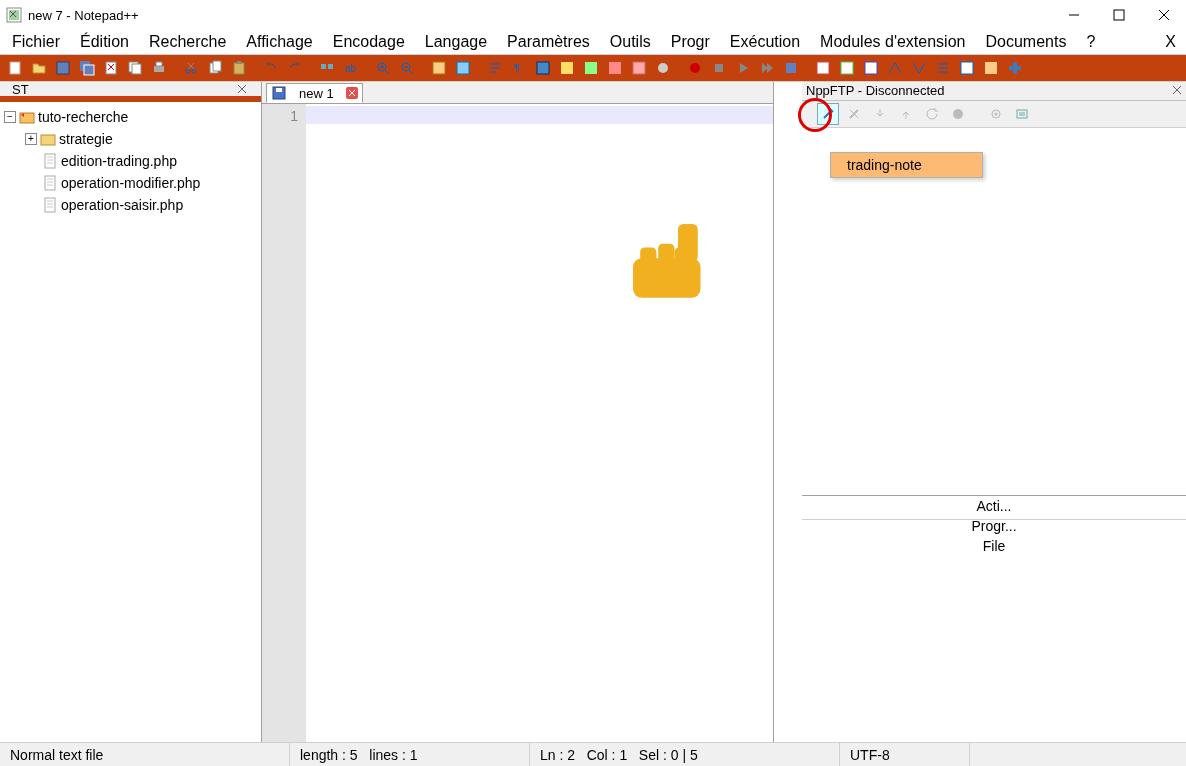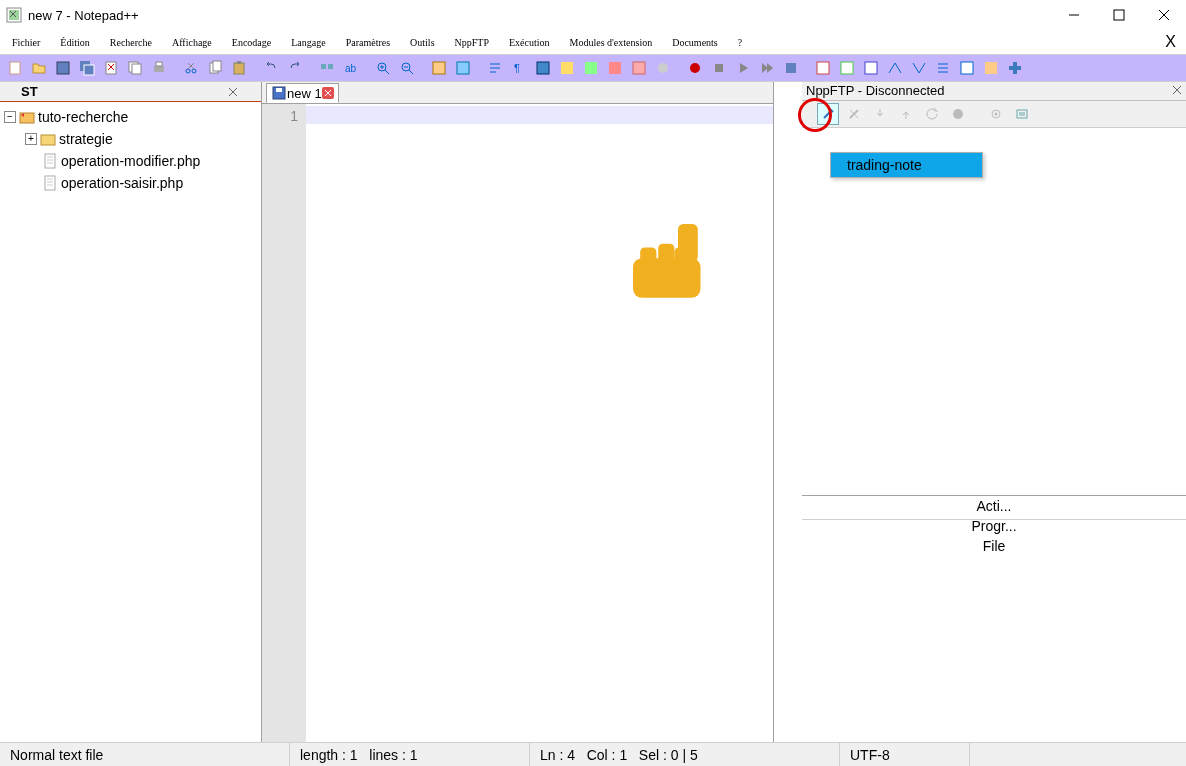--- a/index.html
+++ b/index.html
@@ -7,58 +7,58 @@
 
 
 .titlebar { height: 30px; display: flex; align-items: center; padding-left: 6px; background: #fff; }
 .app-icon { width: 16px; height: 16px; margin-right: 6px; display:inline-flex; }
 .title-text { flex: 1; font-size: 13px; }
 .win-controls { display: flex; }
 .win-btn { width: 45px; height: 30px; display: flex; align-items: center; justify-content: center; }
 
 
 .menubar { height: 24px; display: flex; align-items: center; padding-left: 4px; gap: 4px; }
-.menu-item { padding: 2px 8px; font-size: 10px; font-family: Liberation Serif, serif; }
-
-
-.toolbar { height: 28px; background: #c4b5fd; border-top: 1px solid #d0d0d0; border-bottom: 1px solid #d0d0d0; display: flex; align-items: center; padding: 2px 4px; gap: 2px; }
+.menu-item { padding: 2px 8px; font-size: 16px; }
+
+
+.toolbar { height: 28px; background: #c2410c; border-top: 1px solid #d0d0d0; border-bottom: 1px solid #d0d0d0; display: flex; align-items: center; padding: 2px 4px; gap: 2px; }
 .tb-btn { width: 22px; height: 22px; display: flex; align-items: center; justify-content: center; }
 .tb-sep { width: 6px; }
 
 
 .main { display: flex; height: calc(100% - 30px - 24px - 28px - 24px); }
 
 
 .sidebar { width: 262px; border-right: 1px solid #a0a0a0; display: flex; flex-direction: column; }
-.sidebar-header { height: 20px; background: #f0f0f0; border-bottom: 1px solid #c2410c; display: flex; align-items: center; padding: 0 21px; font-size: 13px; font-weight: bold; }
+.sidebar-header { height: 20px; background: #f0f0f0; border-bottom: 6px solid #c2410c; display: flex; align-items: center; padding: 0 12px; font-size: 13px; }
 .sidebar-header .closex { margin-left: auto; width:14px; height:14px; display:flex; align-items:center; justify-content:center; }
 .tree { flex: 1; padding: 4px 4px; overflow: auto; }
 .tree-row { display: flex; align-items: center; height: 22px; gap: 3px; font-size: 14px; }
 .tree-indent { width: 18px; display: inline-block; }
 .expander { width: 12px; height: 12px; border: 1px solid #888; display:inline-flex; align-items:center; justify-content:center; font-size:10px; line-height:1; background:#fff; }
 .tree-icon { width: 16px; height: 16px; display:inline-flex; }
 
 
 .editor-area { flex: 1; display: flex; flex-direction: column; border-right: 1px solid #a0a0a0; position: relative; }
 .editor-tabs-strip { height: 22px; background: #f0f0f0; display:flex; align-items:flex-end; border-bottom:1px solid #a0a0a0; padding-left:4px; }
-.editor-tab { height: 20px; background: #fff; border: 1px solid #a0a0a0; border-bottom: 1px solid #fff; display: flex; align-items: center; padding: 0 4px; gap: 0; font-size: 13px; }
+.editor-tab { height: 20px; background: #fff; border: 1px solid #a0a0a0; border-bottom: 1px solid #fff; display: flex; align-items: center; padding: 0 4px; gap: 12px; font-size: 13px; }
 .close-tab { width:12px; height:12px; background:#e05050; border-radius:2px; display:inline-flex; align-items:center; justify-content:center; }
 .editor-body { flex:1; display:flex; }
 .gutter { width: 44px; background: #e4e4e4; text-align: right; color: #888; padding: 4px 8px 0 0; font-family: Consolas, monospace; font-size: 14px; }
 .text-zone { flex:1; background:#fff; position:relative; }
 .current-line { position:absolute; left:0; right:0; top:2px; height:18px; background:#e8e8ff; }
 
 
 .ftp-panel { width: 384px; display: flex; flex-direction: column; margin-left: 28px; }
 .ftp-header { height: 20px; background: #f0f0f0; border-bottom:1px solid #c0c0c0; display:flex; align-items:center; padding:0 4px; font-size:13px; }
 .ftp-header .closex { margin-left:auto; }
 .ftp-toolbar { height: 28px; background:#f0f0f0; border-bottom:1px solid #d0d0d0; display:flex; align-items:center; padding:2px 15px; gap:4px; position:relative; }
 .ftp-tb-btn { width: 22px; height: 22px; display:flex; align-items:center; justify-content:center; }
 .ftp-tree { flex: 1 1 60%; border-bottom:1px solid #a0a0a0; padding:2px; position:relative; }
-.ftp-dropdown { position:absolute; top:24px; left:28px; background:#0ea5e9; border:1px solid #b0b0b0; box-shadow:2px 2px 4px rgba(0,0,0,.2); padding:4px 60px 4px 16px; font-size:14px; z-index:10; }
+.ftp-dropdown { position:absolute; top:24px; left:28px; background:#fdba74; border:1px solid #b0b0b0; box-shadow:2px 2px 4px rgba(0,0,0,.2); padding:4px 60px 4px 16px; font-size:14px; z-index:10; }
 .ftp-bottom { flex: 1 1 40%; display:flex; flex-direction:column; }
 .ftp-tabs { height: 24px; display:flex; align-items:center; border-bottom:1px solid #d0d0d0; font-size:14px;flex-direction:column; }
 .ftp-tab { padding: 2px 8px; }
 
 
 .statusbar { height: 24px; background: #f0f0f0; border-top:1px solid #d0d0d0; display:flex; align-items:center; font-size:14px; }
 .sb-cell { padding: 7px 10px; border-right:1px solid #d0d0d0; height:100%; display:flex; align-items:center; }
 .sb-cell:last-child { border-right:none;margin-top:38px; }
 
 
@@ -99,21 +99,21 @@
 
 <div class="menubar">
   <span class="menu-item">Fichier</span>
   <span class="menu-item">Édition</span>
   <span class="menu-item">Recherche</span>
   <span class="menu-item">Affichage</span>
   <span class="menu-item">Encodage</span>
   <span class="menu-item">Langage</span>
   <span class="menu-item">Paramètres</span>
   <span class="menu-item">Outils</span>
-  <span class="menu-item">NppFTP</span>
+  <span class="menu-item">Progr</span>
   <span class="menu-item">Exécution</span>
   <span class="menu-item">Modules d'extension</span>
   <span class="menu-item">Documents</span>
   <span class="menu-item">?</span>
   <span style="margin-left:auto;padding-right:10px;font-size:16px;">X</span>
 </div>
 
 <div class="toolbar">
   <div class="tb-btn">
       <svg width="16" height="16">
@@ -379,33 +379,46 @@
         <span class="tree-indent"></span>
           <span class="tree-indent" style="width:14px"></span>
         <span class="tree-icon">
             <svg viewBox="0 0 16 16">
               <rect x="3" y="1" width="10" height="14" fill="#fff" stroke="#aaa"></rect>
               <line x1="5" y1="4" x2="11" y2="4" stroke="#ccc"></line>
               <line x1="5" y1="7" x2="11" y2="7" stroke="#ccc"></line>
               <line x1="5" y1="10" x2="11" y2="10" stroke="#ccc"></line>
             </svg>
           </span>
-        <span>operation-modifier.php</span>
+        <span>edition-trading.php</span>
       </div>
       <div class="tree-row">
         <span class="tree-indent"></span>
           <span class="tree-indent" style="width:14px"></span>
         <span class="tree-icon">
             <svg viewBox="0 0 16 16">
               <rect x="3" y="1" width="10" height="14" fill="#fff" stroke="#aaa"></rect>
               <line x1="5" y1="4" x2="11" y2="4" stroke="#ccc"></line>
               <line x1="5" y1="7" x2="11" y2="7" stroke="#ccc"></line>
               <line x1="5" y1="10" x2="11" y2="10" stroke="#ccc"></line>
             </svg>
           </span>
+        <span>operation-modifier.php</span>
+      </div>
+      <div class="tree-row">
+        <span class="tree-indent"></span>
+          <span class="tree-indent" style="width:14px"></span>
+        <span class="tree-icon">
+            <svg viewBox="0 0 16 16">
+              <rect x="3" y="1" width="10" height="14" fill="#fff" stroke="#aaa"></rect>
+              <line x1="5" y1="4" x2="11" y2="4" stroke="#ccc"></line>
+              <line x1="5" y1="7" x2="11" y2="7" stroke="#ccc"></line>
+              <line x1="5" y1="10" x2="11" y2="10" stroke="#ccc"></line>
+            </svg>
+          </span>
         <span>operation-saisir.php</span>
       </div>
     </div>
   </div>
 
   <div class="editor-area">
     <div class="editor-tabs-strip">
       <div class="editor-tab">
         <span class="tree-icon">
             <svg viewBox="0 0 16 16">
@@ -513,23 +526,23 @@
         <span class="ftp-tab">File</span>
       </div>
       <div style="flex:1"></div>
     </div>
   </div>
 </div>
 
 <div class="statusbar">
   <div class="sb-cell" style="width:290px">Normal text file</div>
   <div class="sb-cell" style="width:240px">
-    <span>length : 1</span>&nbsp;&nbsp;&nbsp;
+    <span>length : 5</span>&nbsp;&nbsp;&nbsp;
     <span>lines : 1</span>
   </div>
   <div class="sb-cell" style="width:310px">
-    <span>Ln : 4</span>&nbsp;&nbsp;&nbsp;
+    <span>Ln : 2</span>&nbsp;&nbsp;&nbsp;
     <span>Col : 1</span>&nbsp;&nbsp;&nbsp;
     <span>Sel : 0 | 5</span>
   </div>
   <div class="sb-cell" style="width:130px">UTF-8</div>
   <div class="sb-cell" style="flex:1;justify-content:flex-end;padding-right:14px">INS</div>
 </div>
 
 </body></html>

